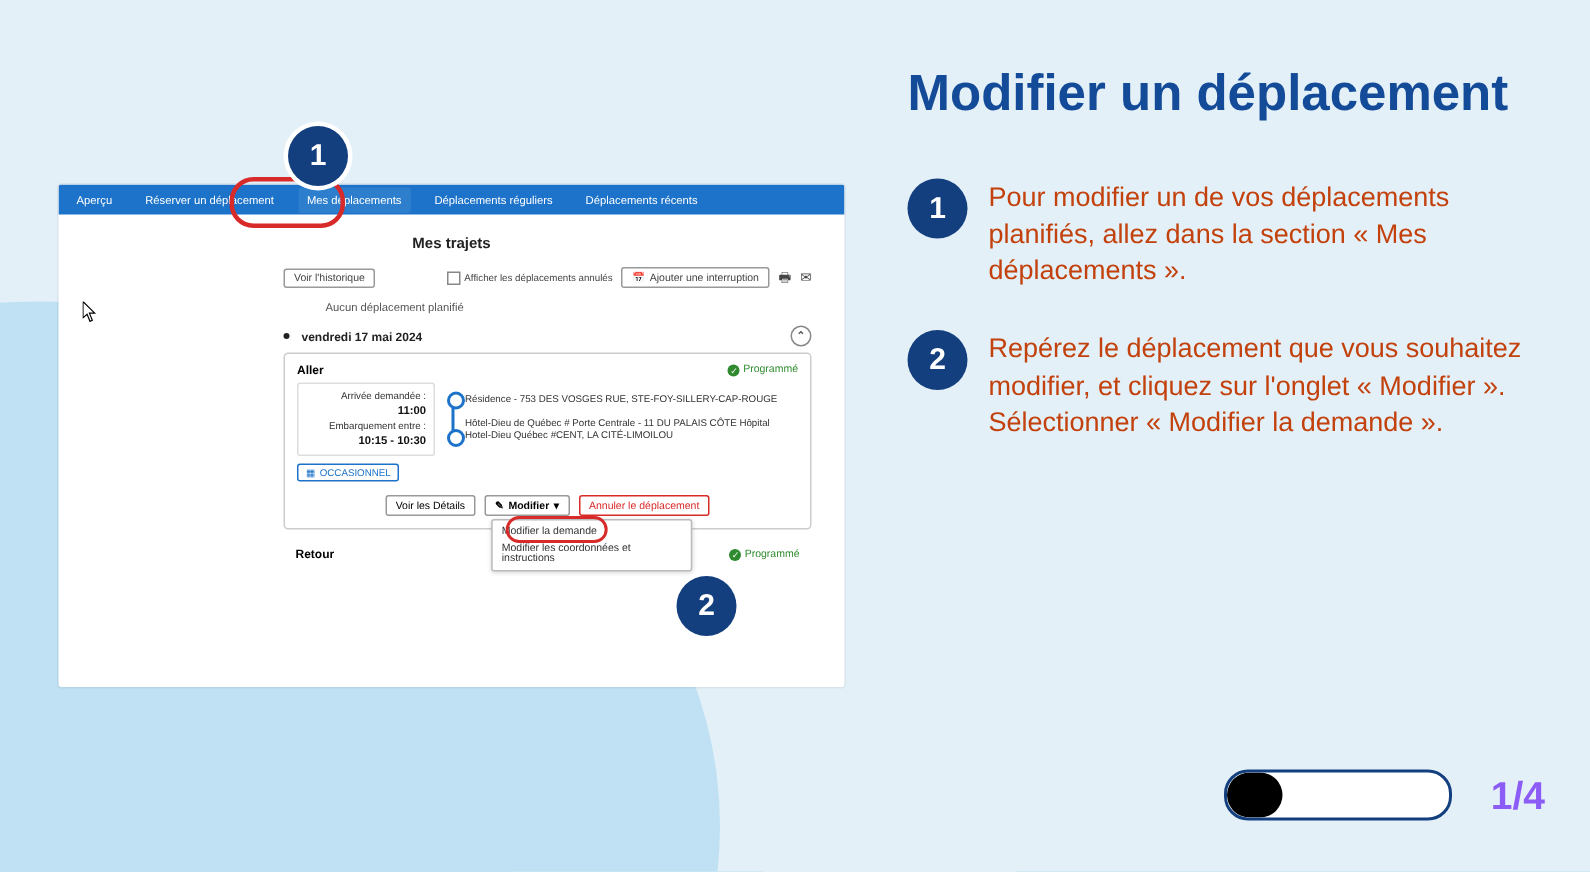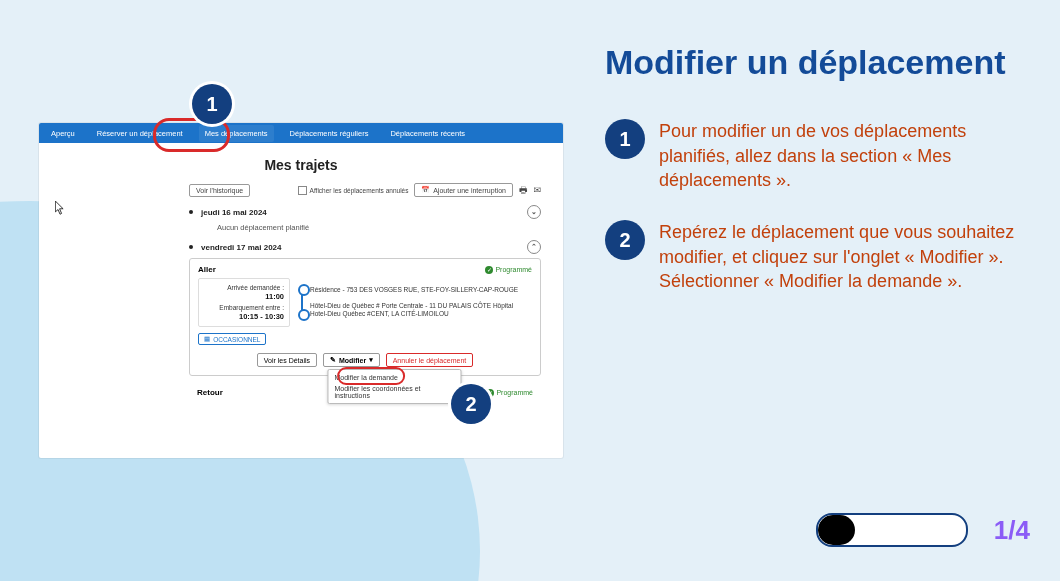--- a/index.html
+++ b/index.html
@@ -48,21 +48,21 @@
 .red-circ{
   position:absolute;
   left:153px;top:118px;
   width:71px;height:28px;
   border:3px solid #d92a2a;
   border-radius:16px;
   pointer-events:none;
 }
 .page-h1{
   text-align:center;
-  font-size:14px;
+  font-size:10px;
   font-weight:600;
   color:#222;
   margin:14px 0 10px;
 }
 .content-inner{
   margin:0 22px 0 150px;
   position:relative;
 }
 .row-tools{
   display:flex;align-items:center;gap:6px;
@@ -245,26 +245,20 @@
           <span>Afficher les déplacements annulés</span>
         </span>
       <span class="btn">
           <span>📅</span>
           <span>Ajouter une interruption</span>
         </span>
       <span class="icon-glyph">🖶</span>
       <span class="icon-glyph">✉</span>
     </div>
 
-    <div class="date-row">
-      <span class="dot"></span>
-      <span>jeudi 16 mai 2024</span>
-      <span class="sp"></span>
-      <span class="collapse-ic">⌄</span>
-    </div>
     <div class="empty-msg">Aucun déplacement planifié</div>
 
     <div class="date-row">
       <span class="dot"></span>
       <span>vendredi 17 mai 2024</span>
       <span class="sp"></span>
       <span class="collapse-ic">⌃</span>
     </div>
 
     <div class="trip-card">

